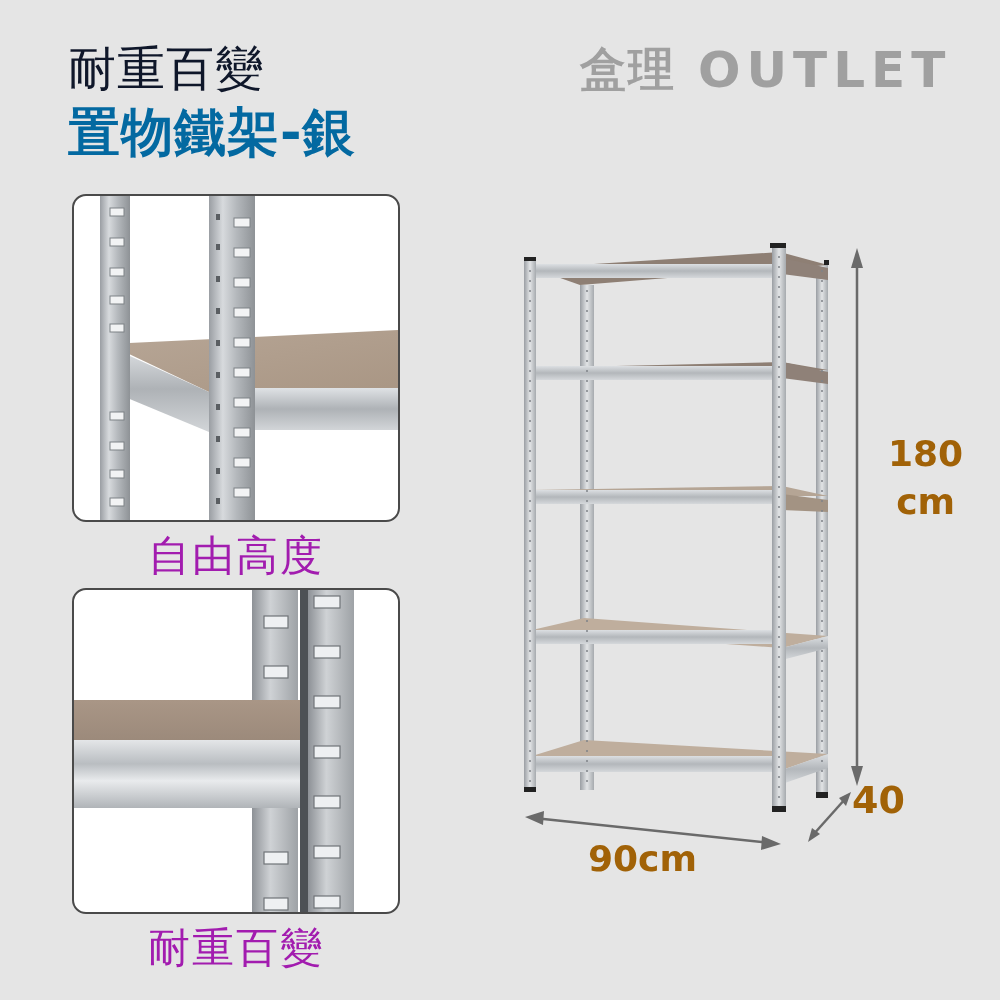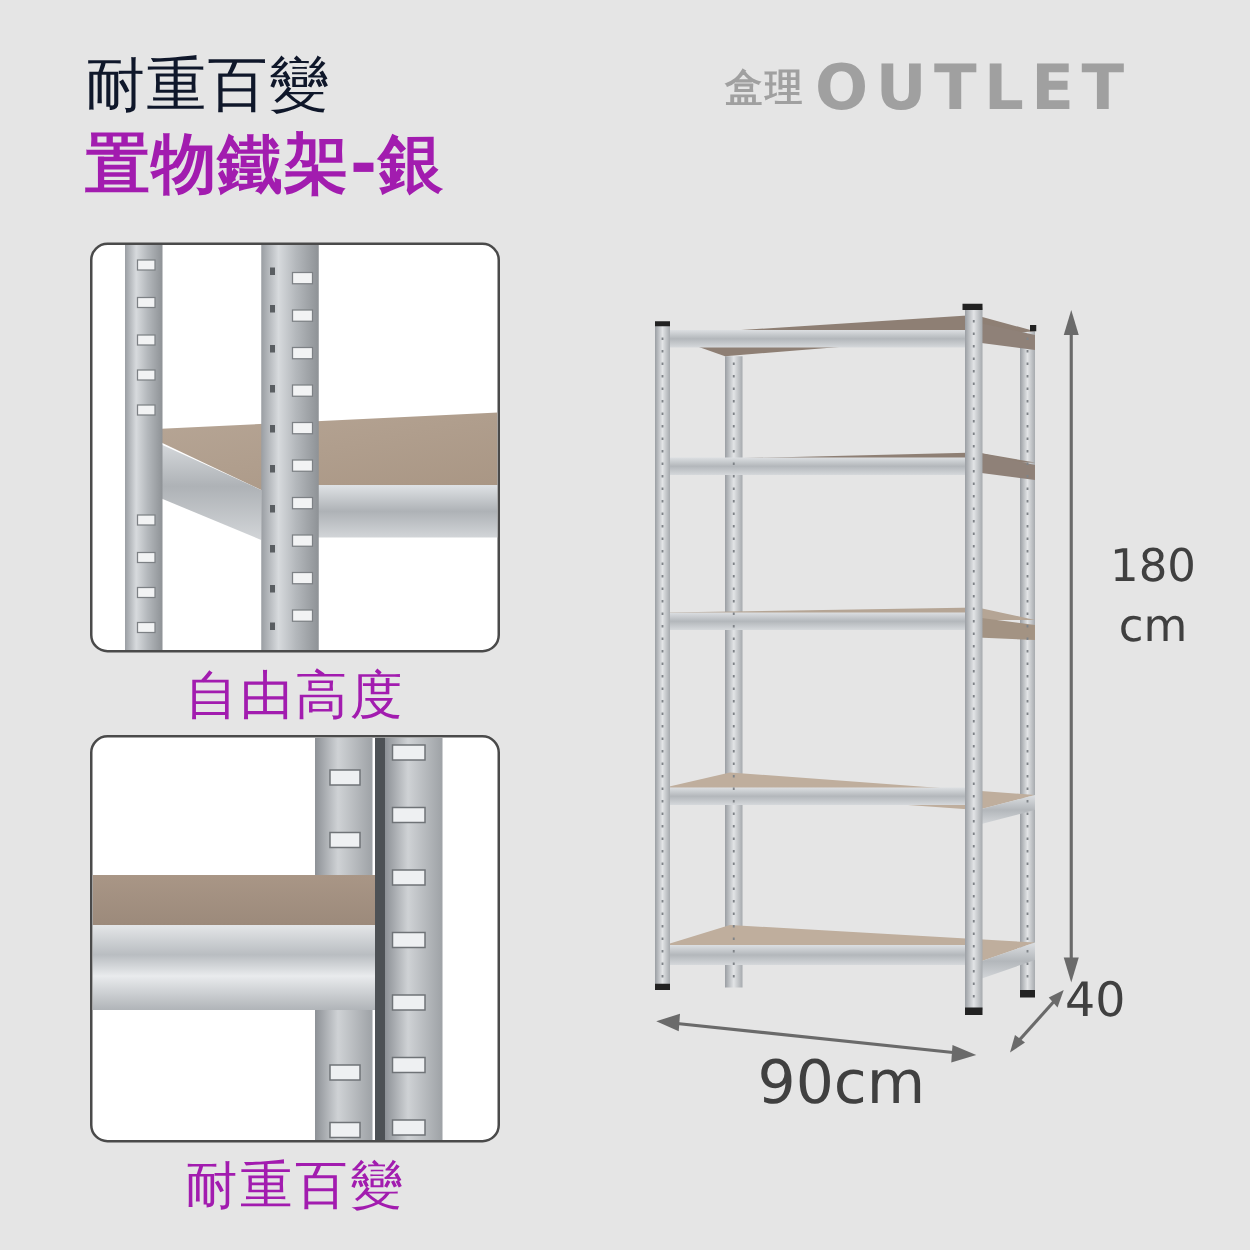--- a/index.html
+++ b/index.html
@@ -9,50 +9,50 @@
     font-family:"DejaVu Sans","Liberation Sans",sans-serif;
     color:#3e3e3e;
   }
   .title-line1 {
     position:absolute; left:68px; top:38px;
     font-size:48px; font-weight:400; letter-spacing:1px; color:#0f172a;
     line-height:60px;
   }
   .title-line2 {
     position:absolute; left:68px; top:100px;
-    font-size:52px; font-weight:700; letter-spacing:1px; color:#a21caf;
+    font-size:52px; font-weight:700; letter-spacing:1px; color:#0369a1;
     line-height:64px;
   }
   .brand {
     position:absolute; left:580px; top:40px; height:60px;
     display:flex; align-items:center; color:#a0a0a0;
   }
-  .brand .cjk { font-size:30px; font-weight:700; letter-spacing:2px; }
-  .brand .latin { font-size:50px; font-weight:700; letter-spacing:6px; margin-left:8px; font-family:"DejaVu Sans",sans-serif; }
+  .brand .cjk { font-size:46px; font-weight:700; letter-spacing:2px; }
+  .brand .latin { font-size:50px; font-weight:700; letter-spacing:6px; margin-left:22px; font-family:"DejaVu Sans",sans-serif; }
 
   .detail-card {
     position:absolute; left:72px; width:328px;
     border:2px solid #4a4a4a; border-radius:14px; background:#ffffff;
     overflow:hidden; box-sizing:border-box;
   }
   .card1 { top:194px; height:328px; }
   .card2 { top:588px; height:326px; }
 
   .caption {
     position:absolute; left:72px; width:328px; text-align:center;
     font-size:42px; color:#a21caf; letter-spacing:2px;
   }
   .caption1 { top:528px; }
   .caption2 { top:920px; }
 
   .shelf-wrap { position:absolute; left:510px; top:240px; width:400px; height:600px; }
 
-  .dim-text { position:absolute; color:#404040; font-weight:400; font-family:"DejaVu Sans",sans-serif; }
+  .dim-text { position:absolute; color:#a16207; font-weight:700; font-family:"DejaVu Sans",sans-serif; }
   .dim-height { left:888px; top:430px; font-size:36px; line-height:48px; text-align:center; }
-  .dim-width  { left:606px; top:838px; font-size:48px; }
+  .dim-width  { left:588px; top:838px; font-size:36px; }
   .dim-depth  { left:852px; top:778px; font-size:38px; }
   .arrows { position:absolute; left:0; top:0; width:1000px; height:1000px; pointer-events:none; }
 </style>
 </head>
 <body>
 
 <div class="title-line1">耐重百變</div>
 <div class="title-line2">置物鐵架-銀</div>
 
 <div class="brand">

